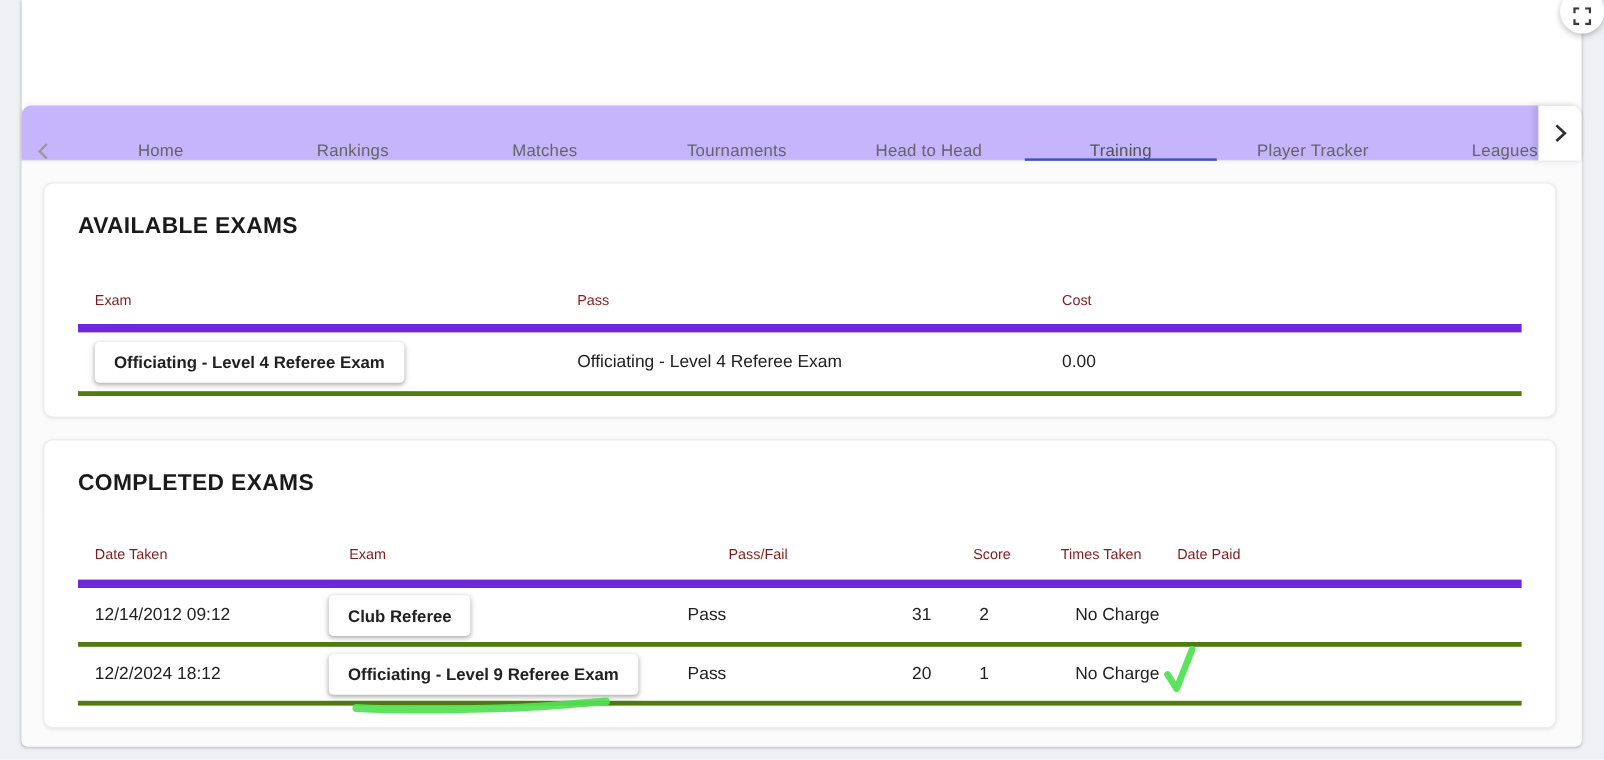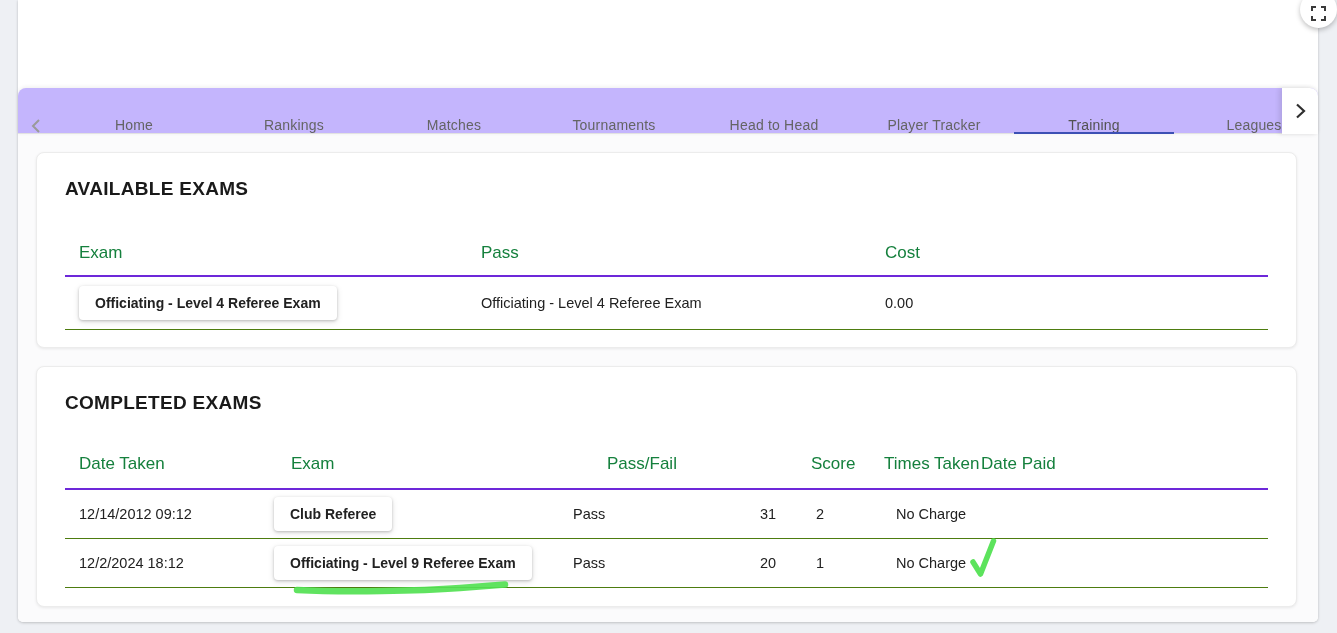--- a/index.html
+++ b/index.html
@@ -103,22 +103,22 @@
   .card2 { top: 232px; height: 241px; }
   .card-title {
     padding: 25px 28px 0 28px;
     font-size: 19px;
     font-weight: 700;
     color: #1a1a1a;
     letter-spacing: 0.3px;
   }
   .tbl { margin: 0 28px; }
   .tbl-row { display: flex; align-items: center; }
-  .tbl-head { color: #15803d; font-size: 17px; border-bottom: 2px solid #6d28d9; }
-  .tbl-data { color: #212121; font-size: 14.5px; border-bottom: 1px solid #4d7c0f; }
+  .tbl-head { color: #7f1d1d; font-size: 12px; border-bottom: 7px solid #6d28d9; }
+  .tbl-data { color: #212121; font-size: 14.5px; border-bottom: 4px solid #4d7c0f; }
   .cell { padding-left: 14px; flex: none; white-space: nowrap; overflow: visible; }
 
   
   .t1 { margin-top: 30px; }
   .t1 .tbl-head { height: 47px; }
   .t1 .tbl-data { height: 53px; }
   .t1 .c-exam { width: 402px; }
   .t1 .c-type { width: 404px; }
   .t1 .c-cost { flex: 1; }
 
@@ -179,22 +179,22 @@
     <div class="tab-arrow-left">
       <svg width="10" height="14" viewBox="0 0 10 14">
         <path d="M8 1 L2 7 L8 13" fill="none" stroke="#9a9a9a" stroke-width="2"></path>
       </svg>
     </div>
     <div class="tab">Home</div>
     <div class="tab">Rankings</div>
     <div class="tab">Matches</div>
     <div class="tab">Tournaments</div>
     <div class="tab">Head to Head</div>
+    <div class="tab active">Training</div>
     <div class="tab">Player Tracker</div>
-    <div class="tab active">Training</div>
     <div class="tab">Leagues</div>
     <div class="tab-arrow-right">
       <svg width="11" height="16" viewBox="0 0 11 16">
         <path d="M2 1.5 L9 8 L2 14.5" fill="none" stroke="#2f2f2f" stroke-width="2.2"></path>
       </svg>
     </div>
   </div>
 
   <div class="content">
 

